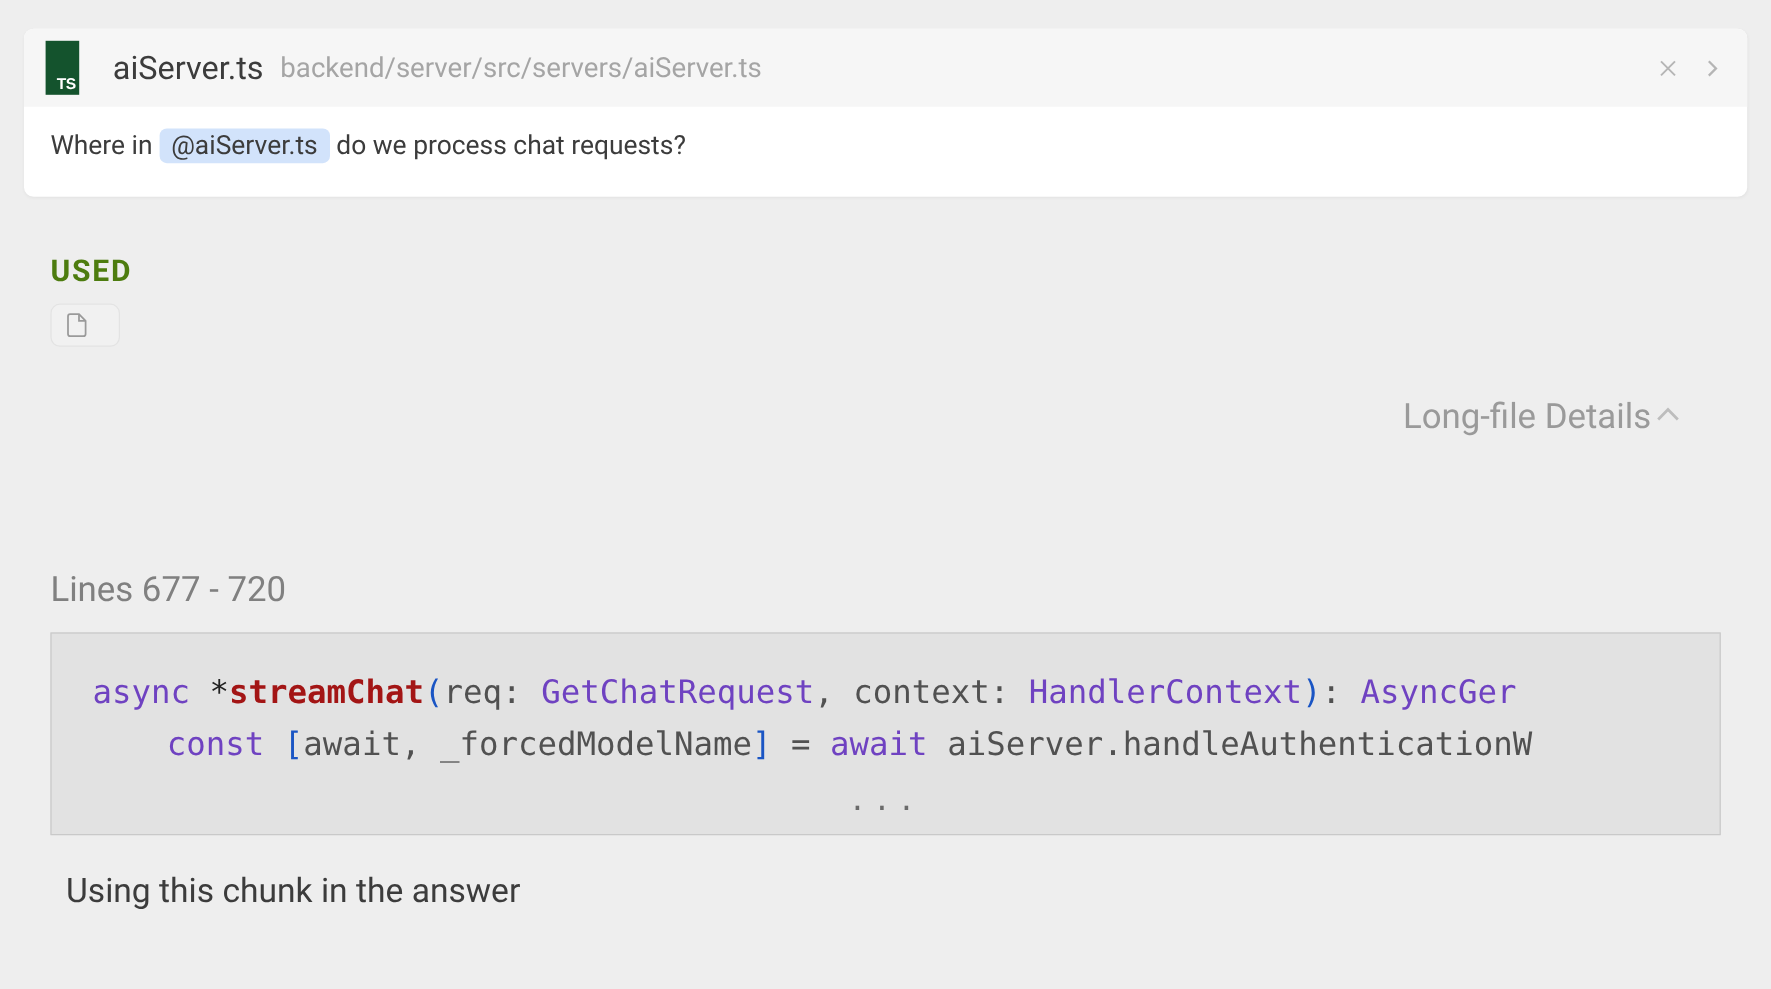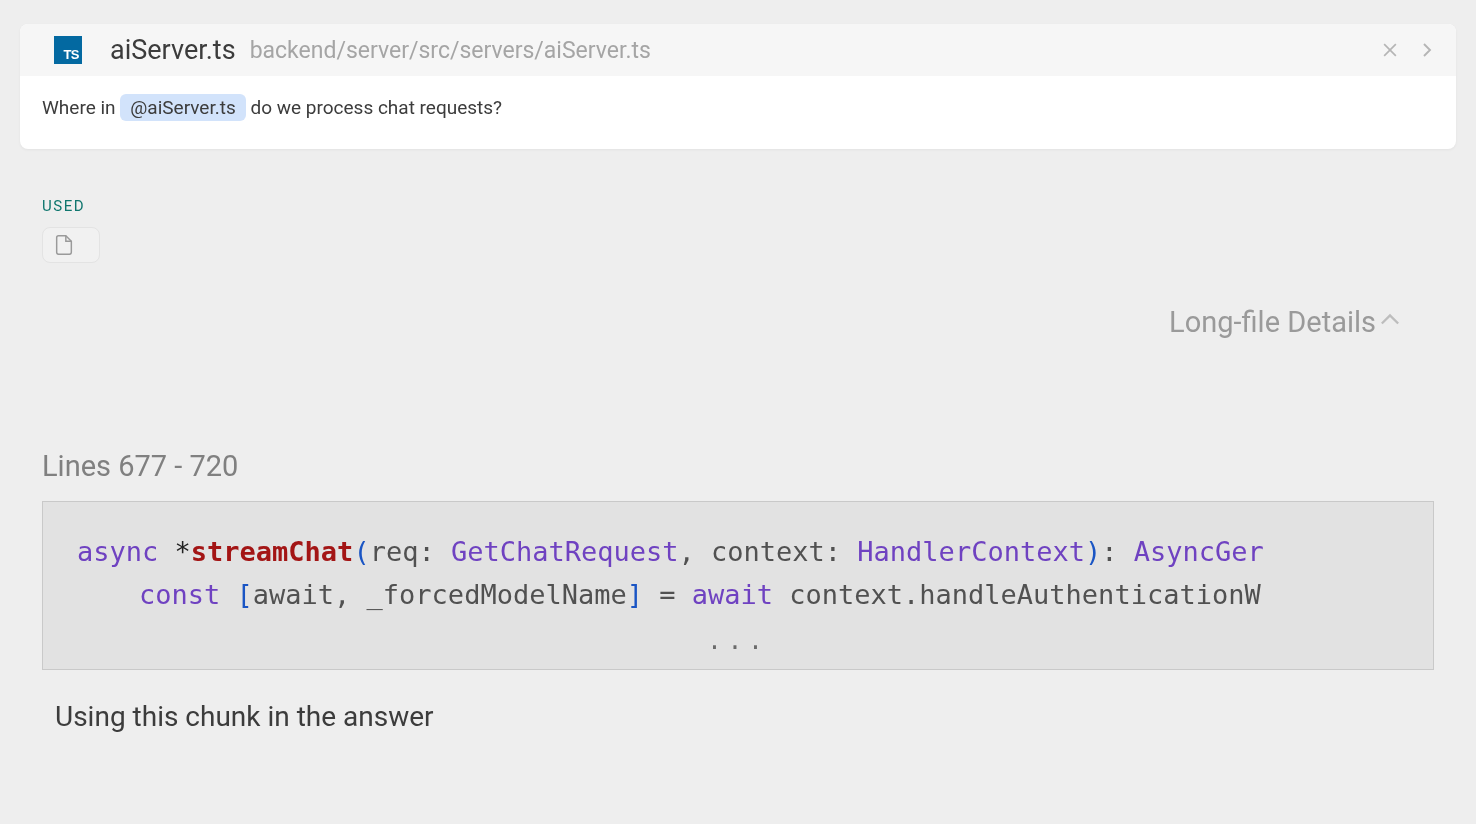--- a/index.html
+++ b/index.html
@@ -20,33 +20,32 @@
     .file-header {
       display: flex;
       align-items: center;
       background: #f6f6f6;
       border-radius: 8px 8px 0 0;
       padding: 10px 18px;
       position: relative;
     }
     .ts-badge {
       width: 28px;
-      height: 28px;
-      background: #0369a1;
+      height: 45px;
+      background: #14532d;
       display: flex;
       align-items: flex-end;
       justify-content: flex-end;
       padding: 2px 3px;
       color: #fff;
       font-weight: 700;
       font-size: 13px;
       font-family: "Segoe UI", sans-serif;
       letter-spacing: -0.5px;
       flex-shrink: 0;
-      margin-left: 16px;
     }
     .file-name {
       font-size: 27px;
       color: #3c3c3c;
       margin-left: 28px;
       font-weight: 400;
     }
     .file-path {
       font-size: 23px;
       color: #a5a5a5;
@@ -61,37 +60,37 @@
       gap: 18px;
     }
     .icon-x, .icon-chevron-right {
       color: #b5b5b5;
       cursor: pointer;
       display: flex;
       align-items: center;
     }
     .query-body {
       padding: 20px 22px 30px 22px;
-      font-size: 19px;
+      font-size: 22px;
       color: #3c3c3c;
     }
     .mention-chip {
       background: #d2e3fb;
       border-radius: 6px;
       padding: 2px 10px;
       color: #3c3c3c;
     }
     .used-section {
       margin: 48px 42px 0 42px;
     }
     .used-label {
-      font-size: 15px;
+      font-size: 25px;
       letter-spacing: 1.5px;
-      color: #0f766e;
-      font-weight: 400;
+      color: #4d7c0f;
+      font-weight: 700;
     }
     .used-pill {
       display: inline-flex;
       align-items: center;
       background: #f1f1f1;
       border: 1px solid #e3e3e3;
       border-radius: 8px;
       padding: 6px 14px 6px 10px;
       margin-top: 12px;
       cursor: pointer;
@@ -208,18 +207,18 @@
   </span>
 </div>
 
 <div class="lines-label">Lines 677 - 720</div>
 
 <div class="code-block">
   <div class="code-line">
     <span class="tok-keyword">async</span> <span class="tok-star">*</span><span class="tok-fn">streamChat</span><span class="tok-paren">(</span><span class="tok-param">req</span><span class="tok-colon">: </span><span class="tok-type">GetChatRequest</span><span class="tok-param">, </span><span class="tok-param">context</span><span class="tok-colon">: </span><span class="tok-type">HandlerContext</span><span class="tok-paren">)</span><span class="tok-colon">: </span><span class="tok-type">AsyncGer</span>
   </div>
   <div class="code-line">
-    <span class="code-indent"></span><span class="tok-const">const</span><span class="tok-bracket"> [</span><span class="tok-ident">await</span><span class="tok-ident">, </span><span class="tok-ident">_forcedModelName</span><span class="tok-bracket">]</span><span class="tok-eq"> = </span><span class="tok-await">await</span><span class="tok-ident"> context.handleAuthenticationW</span>
+    <span class="code-indent"></span><span class="tok-const">const</span><span class="tok-bracket"> [</span><span class="tok-ident">await</span><span class="tok-ident">, </span><span class="tok-ident">_forcedModelName</span><span class="tok-bracket">]</span><span class="tok-eq"> = </span><span class="tok-await">await</span><span class="tok-ident"> aiServer.handleAuthenticationW</span>
   </div>
   <div class="ellipsis">...</div>
 </div>
 
 <div class="footer-note">Using this chunk in the answer</div>
 
 </body></html>

